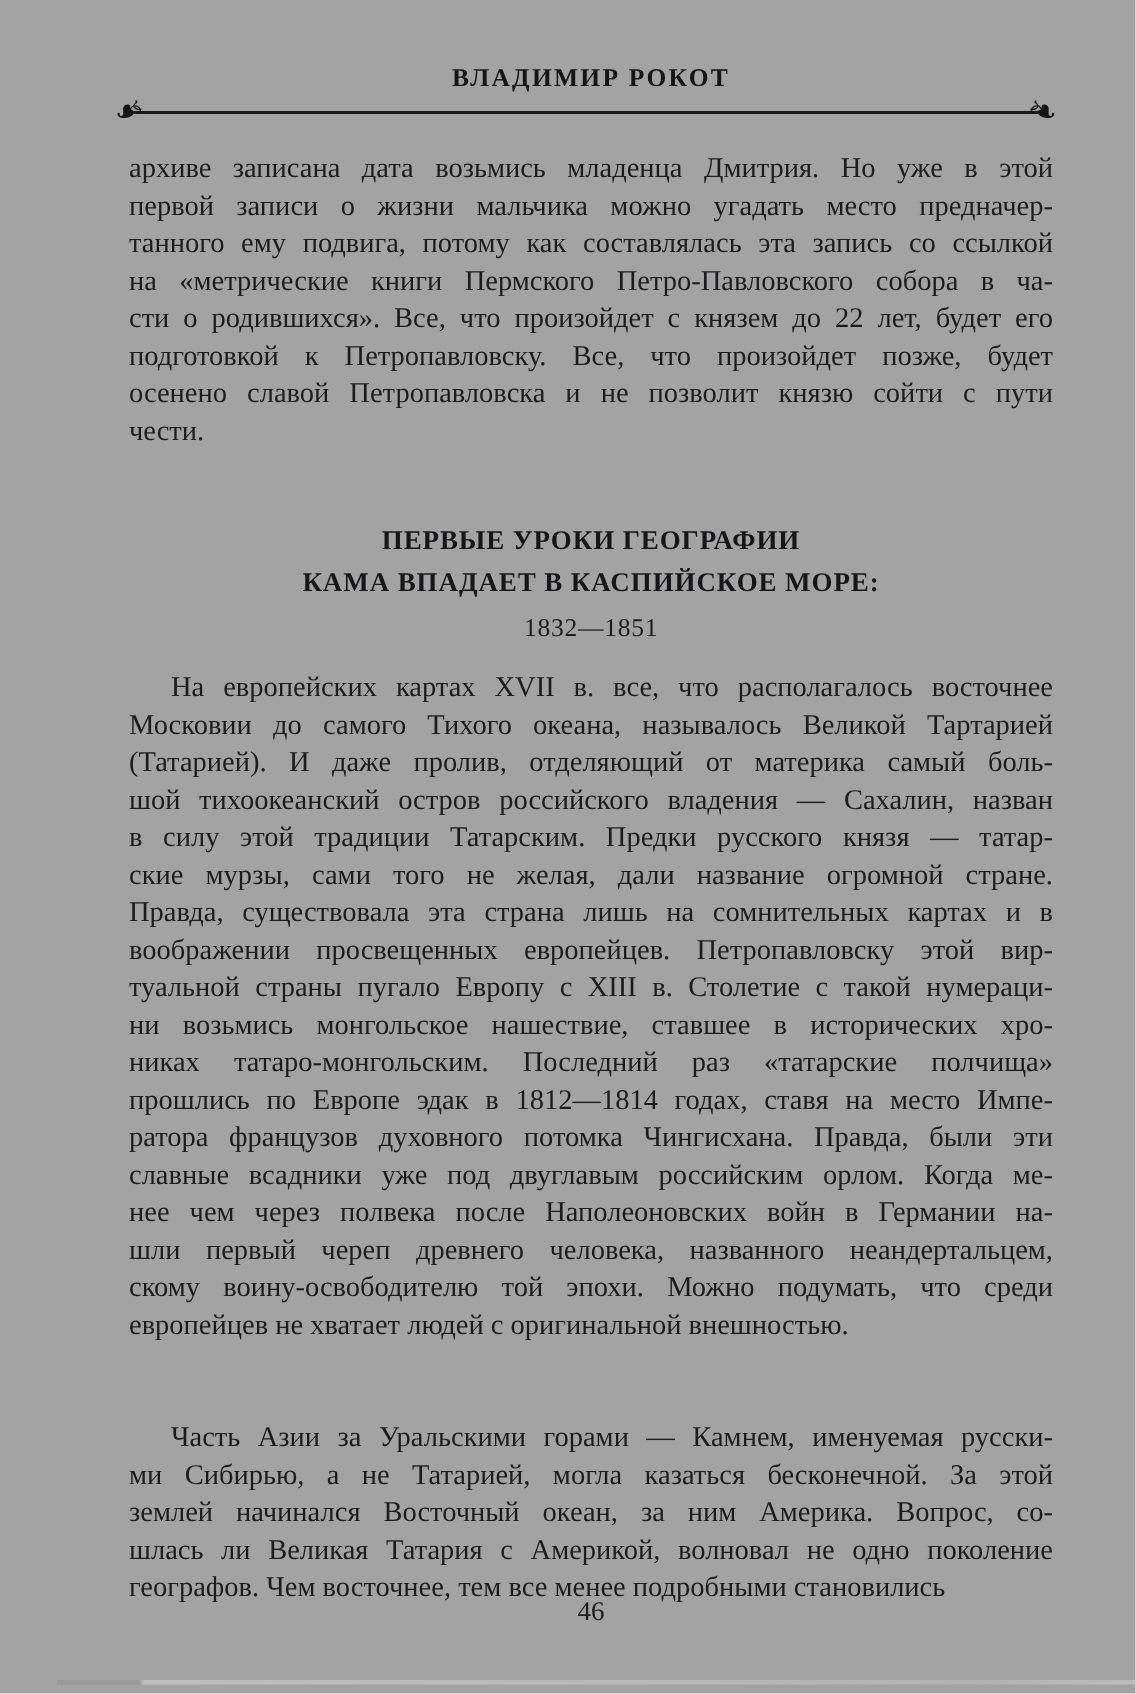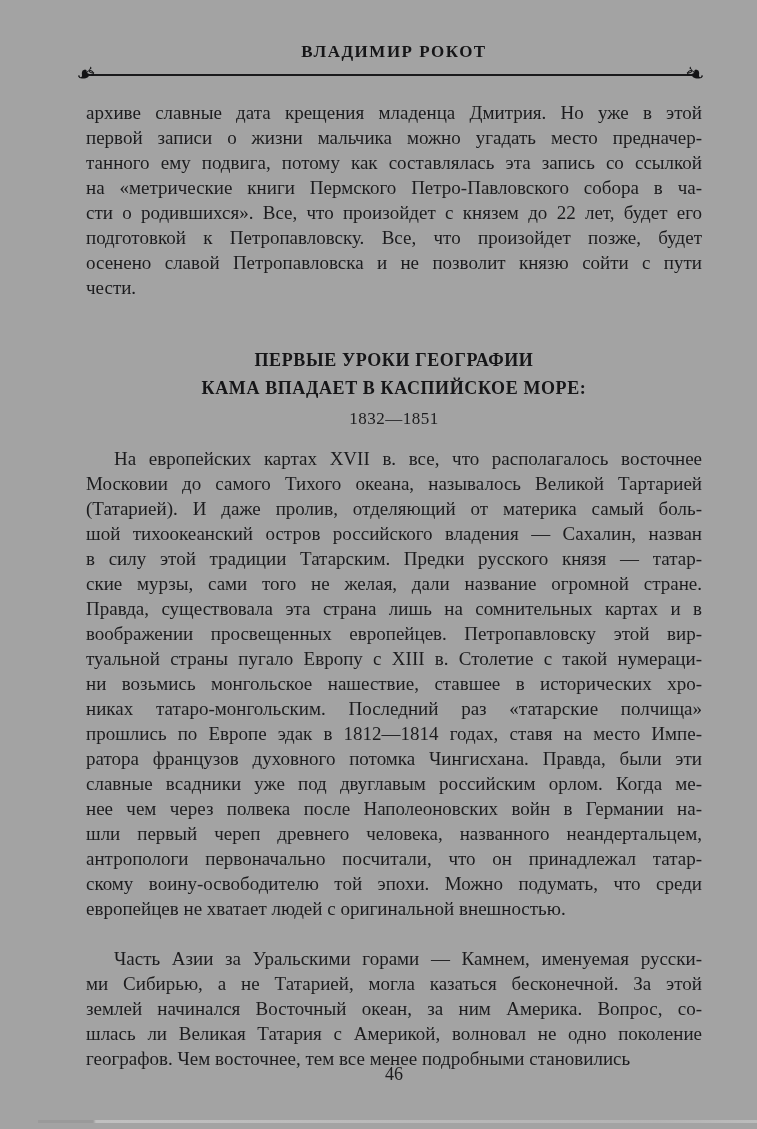--- a/index.html
+++ b/index.html
@@ -109,21 +109,21 @@
 
   <div class="running-header">ВЛАДИМИР РОКОТ</div>
 
   <div class="ornament-rule">
     <span class="flourish left">❧</span>
     <span class="rule-line"></span>
     <span class="flourish right">❧</span>
   </div>
 
   <div class="para para-1">
-      <div class="line">архиве славные дата крещения младенца Дмитрия. Но уже в этой</div>
+      <div class="line">архиве записана дата возьмись младенца Дмитрия. Но уже в этой</div>
       <div class="line">первой записи о жизни мальчика можно угадать место предначер-</div>
       <div class="line">танного ему подвига, потому как составлялась эта запись со ссылкой</div>
       <div class="line">на «метрические книги Пермского Петро-Павловского собора в ча-</div>
       <div class="line">сти о родившихся». Все, что произойдет с князем до 22 лет, будет его</div>
       <div class="line">подготовкой к Петропавловску. Все, что произойдет позже, будет</div>
       <div class="line">осенено славой Петропавловска и не позволит князю сойти с пути</div>
       <div class="line">чести.</div>
     </div>
 
   <div class="chapter-heading">
@@ -142,21 +142,20 @@
       <div class="line">Правда, существовала эта страна лишь на сомнительных картах и в</div>
       <div class="line">воображении просвещенных европейцев. Петропавловску этой вир-</div>
       <div class="line">туальной страны пугало Европу с XIII в. Столетие с такой нумераци-</div>
       <div class="line">ни возьмись монгольское нашествие, ставшее в исторических хро-</div>
       <div class="line">никах татаро-монгольским. Последний раз «татарские полчища»</div>
       <div class="line">прошлись по Европе эдак в 1812—1814 годах, ставя на место Импе-</div>
       <div class="line">ратора французов духовного потомка Чингисхана. Правда, были эти</div>
       <div class="line">славные всадники уже под двуглавым российским орлом. Когда ме-</div>
       <div class="line">нее чем через полвека после Наполеоновских войн в Германии на-</div>
       <div class="line">шли первый череп древнего человека, названного неандертальцем,</div>
-      <div class="line">антропологи первоначально посчитали, что он принадлежал татар-</div>
       <div class="line">скому воину-освободителю той эпохи. Можно подумать, что среди</div>
       <div class="line">европейцев не хватает людей с оригинальной внешностью.</div>
     </div>
 
   <div class="para para-3 indented">
       <div class="line">Часть Азии за Уральскими горами — Камнем, именуемая русски-</div>
       <div class="line">ми Сибирью, а не Татарией, могла казаться бесконечной. За этой</div>
       <div class="line">землей начинался Восточный океан, за ним Америка. Вопрос, со-</div>
       <div class="line">шлась ли Великая Татария с Америкой, волновал не одно поколение</div>
       <div class="line">географов. Чем восточнее, тем все менее подробными становились</div>

